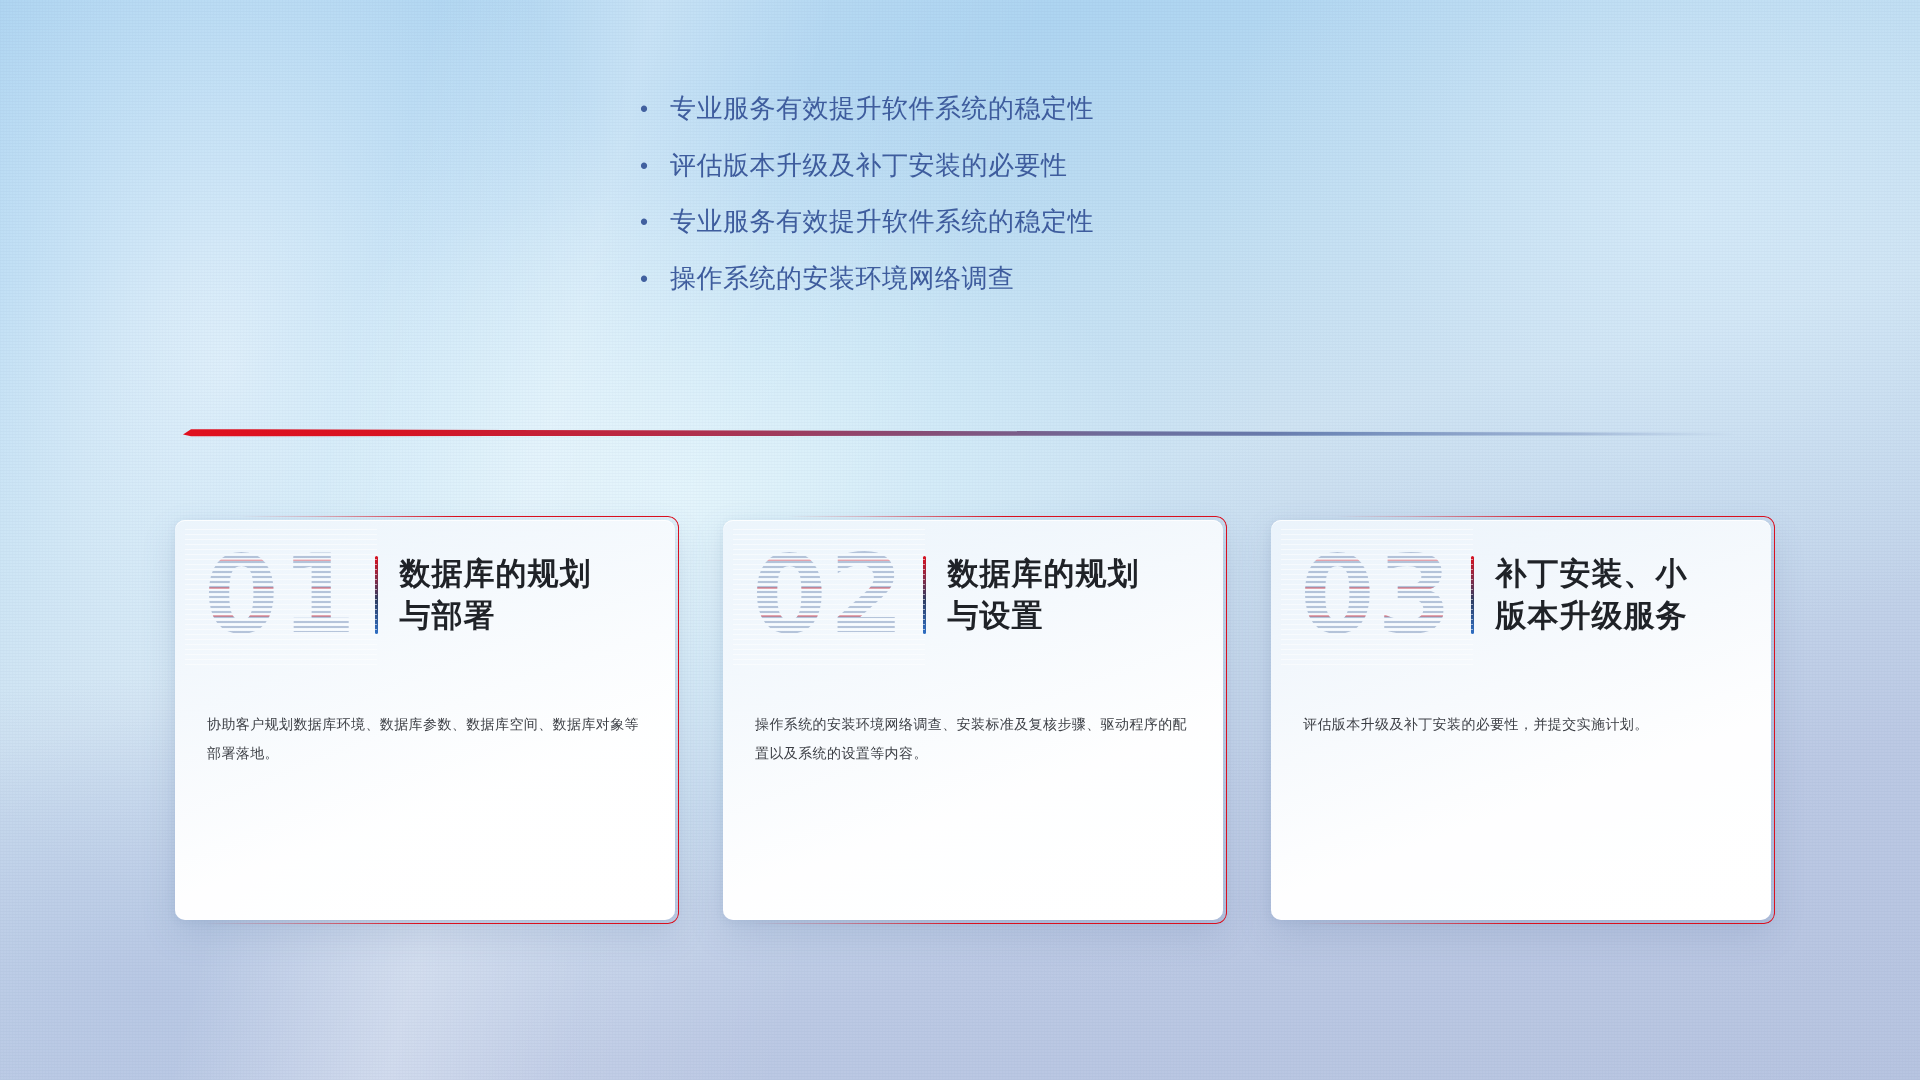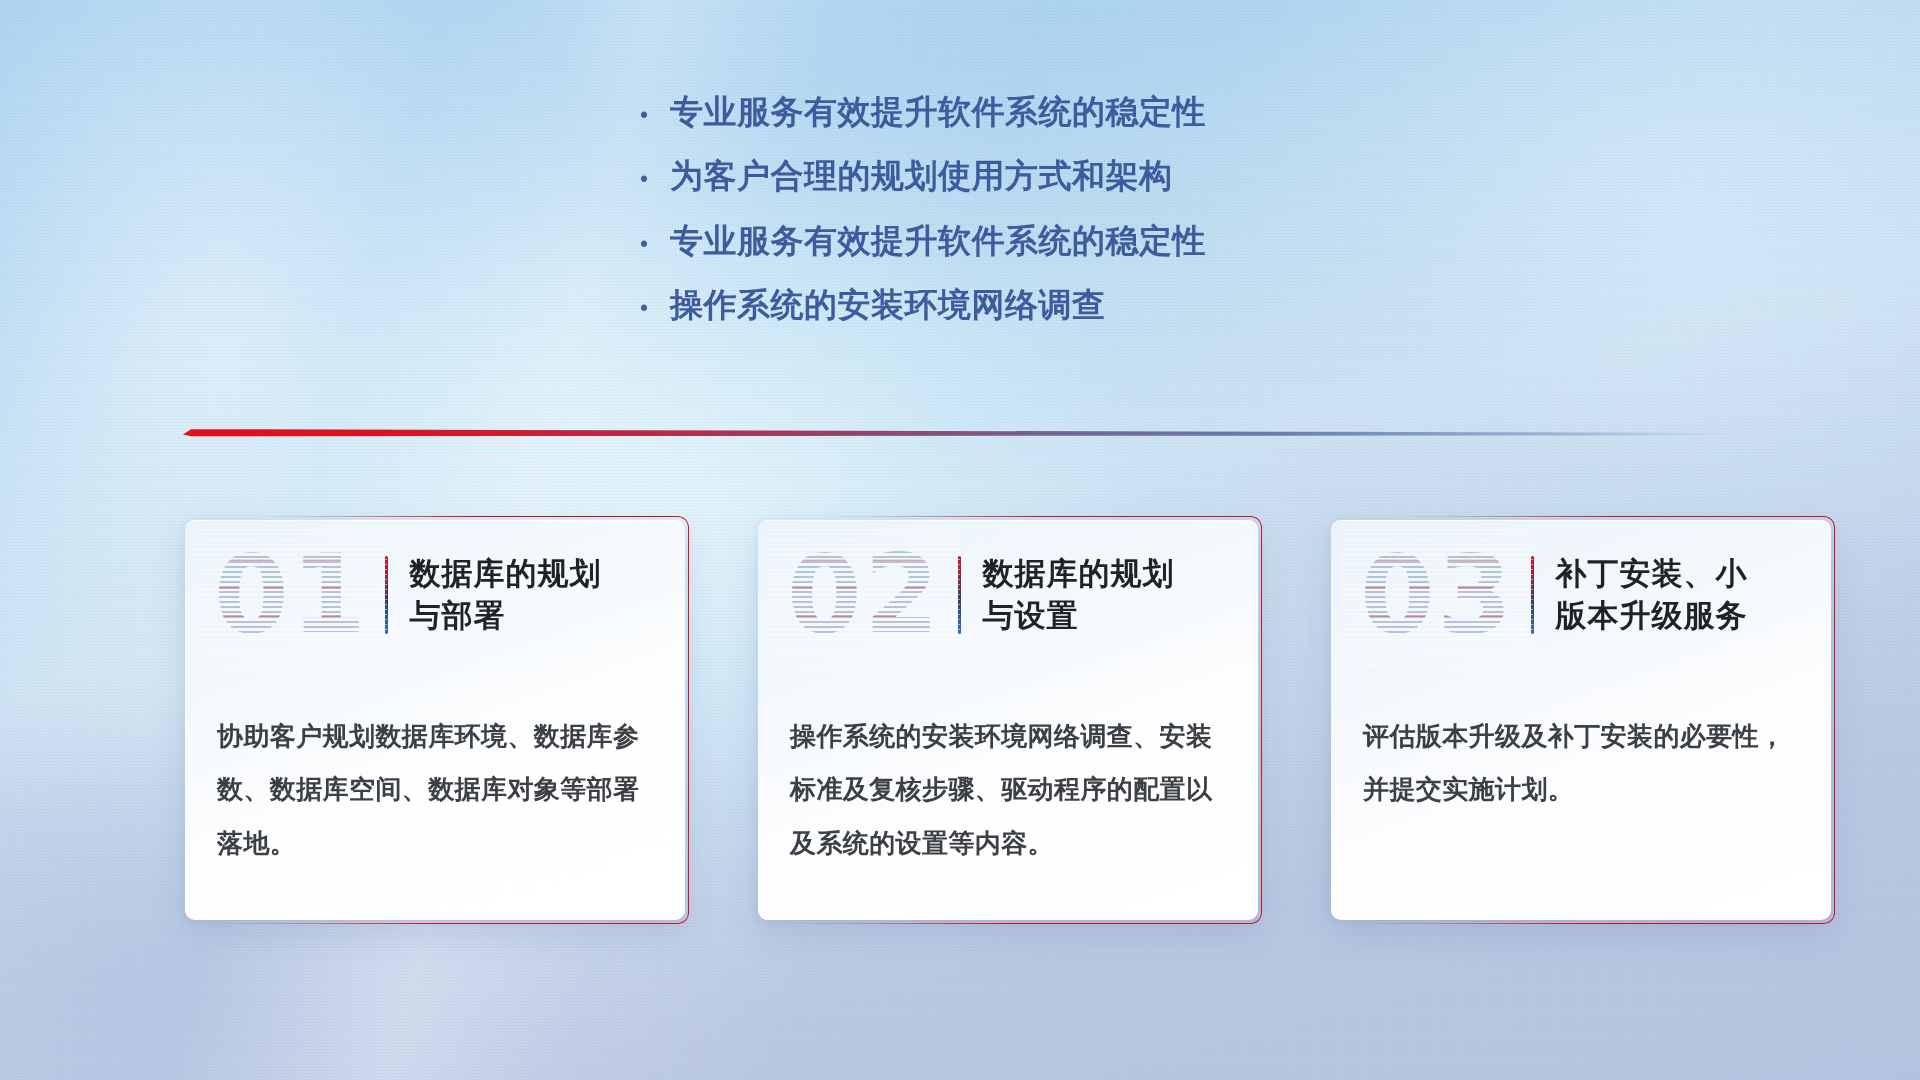--- a/index.html
+++ b/index.html
@@ -89,38 +89,38 @@
   .bullet-row {
     display:flex; align-items:baseline;
     width:640px;
   }
   .bullet-dot {
     width:30px; flex:0 0 30px;
     color:#41609f; font-size:23px; line-height:1;
     text-align:left;
   }
   .bullet-text {
-    font-size:33px;
+    font-size:26px;
     letter-spacing:.5px;
     color:#3e5c9d;
-    font-weight:700;
+    font-weight:400;
     line-height:1.1;
     white-space:nowrap;
   }
 
   
   .divider-wrap {
     position:absolute; left:183px; top:425px; width:1552px; height:22px;
   }
   .divider-wrap svg { display:block; width:100%; height:100%; }
 
   
   .cards {
-    position:absolute; left:185px; top:520px;
-    display:flex; gap:73px;border-radius:28px;
+    position:absolute; left:175px; top:520px;
+    display:flex; gap:48px;border-radius:28px;
   }
   .card {
     position:relative;
     width:500px; height:400px;
     border-radius:10px;
     background:
       linear-gradient(160deg,
         rgba(237,245,252,0.93) 0%,
         rgba(243,248,253,0.95) 22%,
         rgba(250,252,254,0.97) 46%,
@@ -209,25 +209,25 @@
   .card-title {
     font-size:31px;
     font-weight:700;
     color:#1f2227;
     line-height:1.34;
     letter-spacing:1px;
     max-width:250px;
   }
   .card-body {
     position:absolute; left:32px; right:26px; top:190px;
-    font-size:26px;
+    font-size:14px;
     line-height:2.05;
     color:#3c3f45;
     letter-spacing:.4px;
-    font-weight:700;
+    font-weight:400;
   }
   .card-3 .card-title { max-width:258px;font-family:Liberation Serif, serif; }
 </style>
 </head>
 <body>
 
 <div id="bg">
   <div class="bg-layer bg-base"></div>
   <div class="bg-layer bg-glow-white"></div>
   <div class="bg-layer bg-glow-cyan"></div>
@@ -240,21 +240,21 @@
 
 <div id="page">
 
   <div class="bullets">
     <div class="bullet-row">
       <span class="bullet-dot">•</span>
       <span class="bullet-text">专业服务有效提升软件系统的稳定性</span>
     </div>
     <div class="bullet-row">
       <span class="bullet-dot">•</span>
-      <span class="bullet-text">为客户合理的规划使用方式和架构</span>
+      <span class="bullet-text">评估版本升级及补丁安装的必要性</span>
     </div>
     <div class="bullet-row">
       <span class="bullet-dot">•</span>
       <span class="bullet-text">专业服务有效提升软件系统的稳定性</span>
     </div>
     <div class="bullet-row">
       <span class="bullet-dot">•</span>
       <span class="bullet-text">操作系统的安装环境网络调查</span>
     </div>
   </div>

